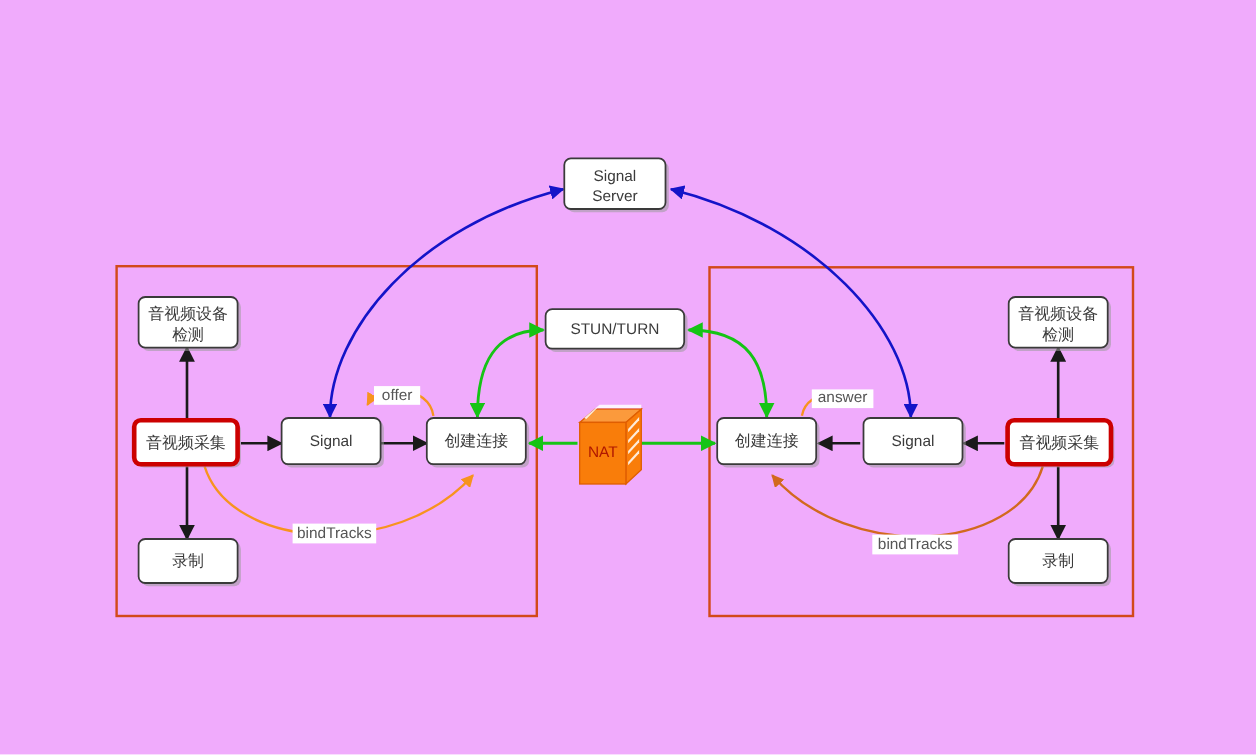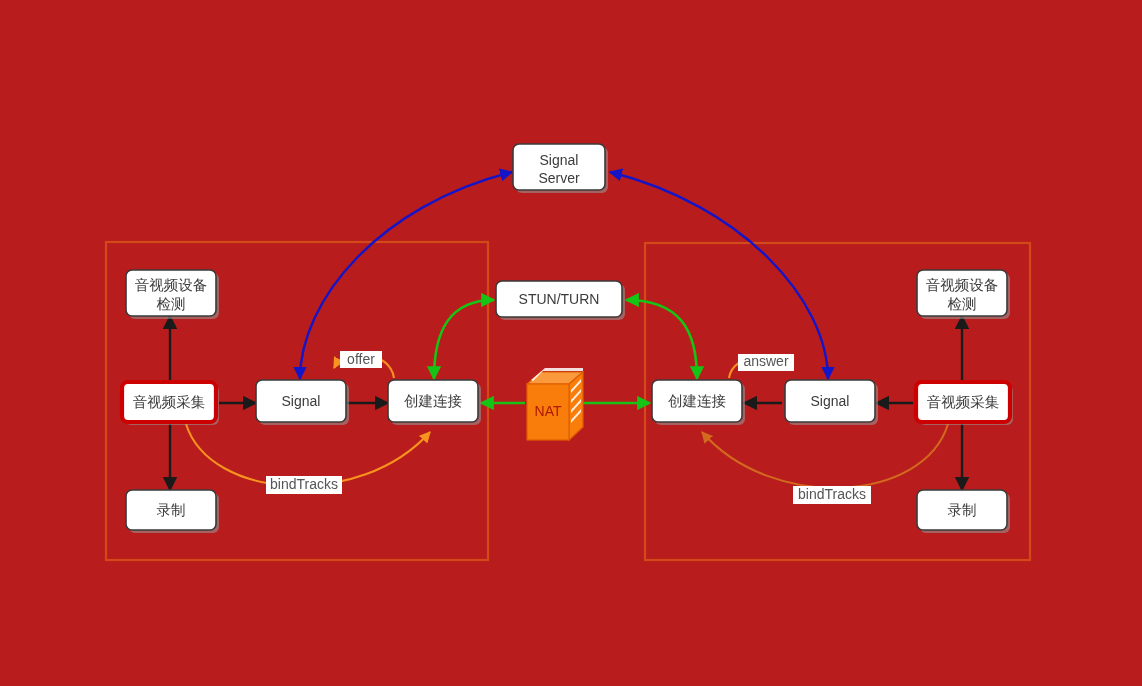--- a/index.html
+++ b/index.html
@@ -8,21 +8,21 @@
     padding: 0;
     background: #ffffff;
   }
   body {
     font-family: "Liberation Sans", "DejaVu Sans", sans-serif;
   }
   #canvas-wrap {
     position: relative;
     width: 1142px;
     height: 686px;
-    background: #b91c1c;
+    background: #f0abfc;
     overflow: hidden;
   }
   svg#diagram {
     position: absolute;
     left: 0;
     top: 0;
     width: 1142px;
     height: 686px;
     display: block;
   }

